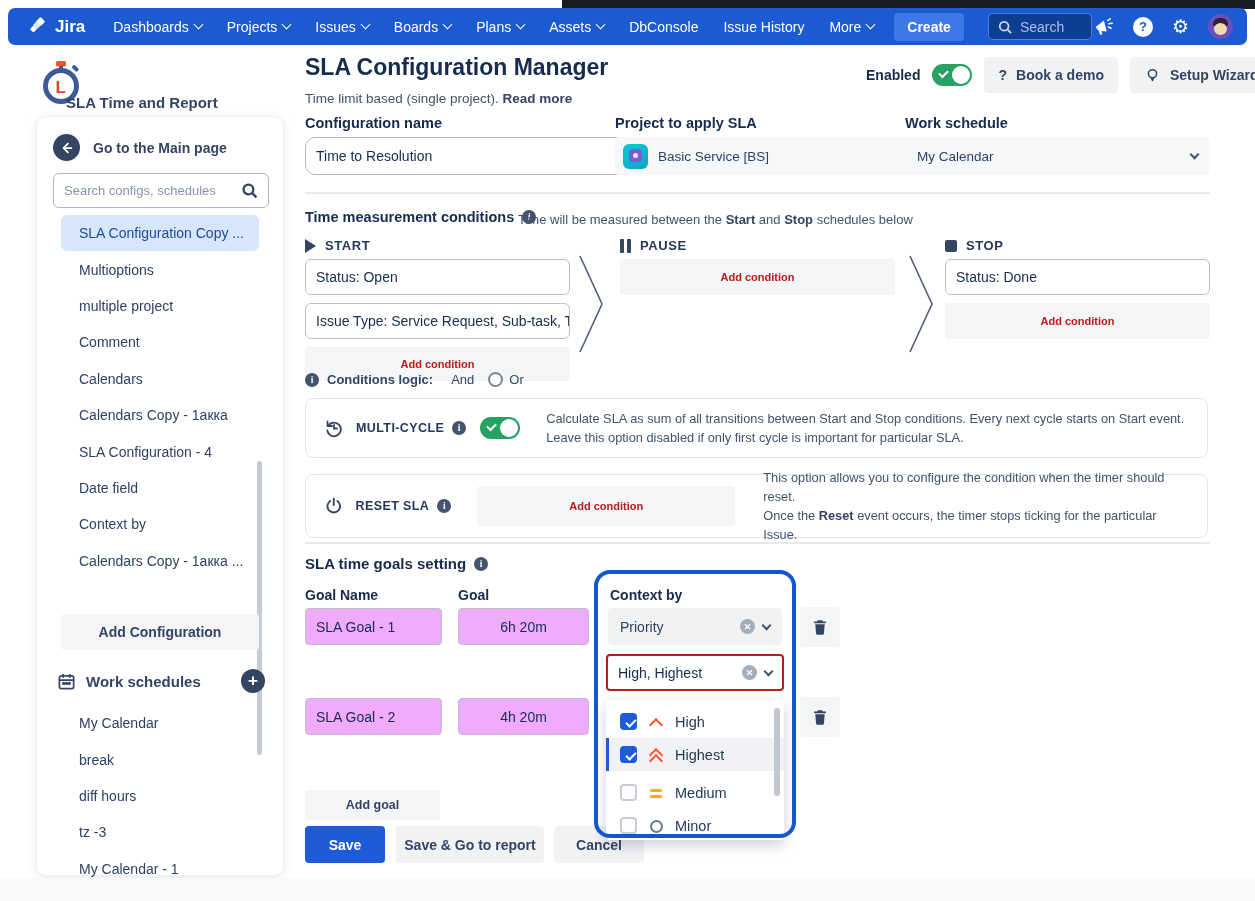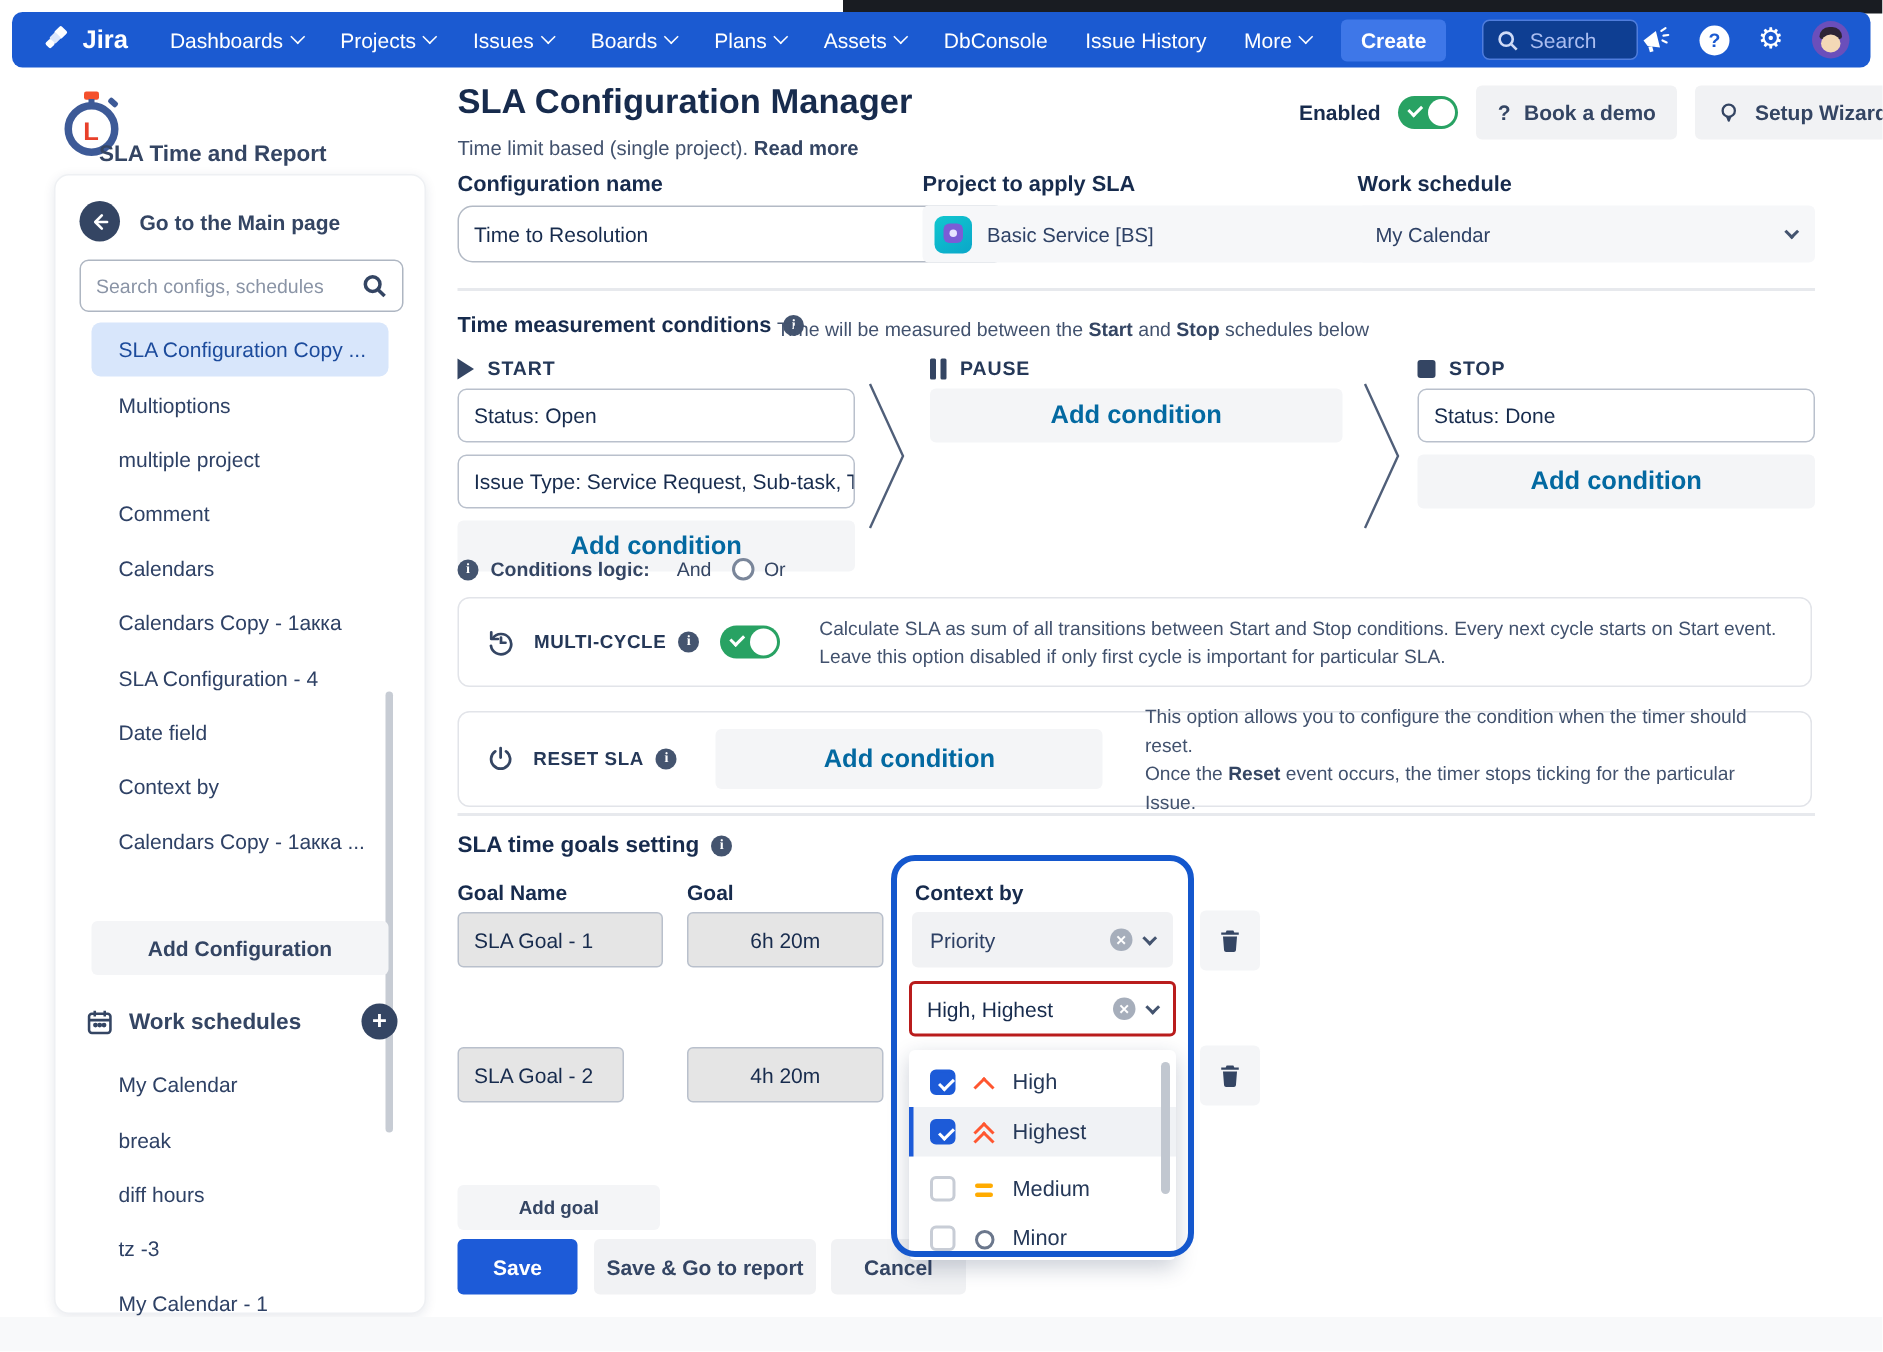--- a/index.html
+++ b/index.html
@@ -87,38 +87,38 @@
                display:inline-flex; align-items:center; justify-content:center; font-family:"Liberation Serif",serif; flex:none; }
   .tmc-hint { position:absolute; left:518px; top:212px; font-size:13px; color:#42526e; }
   .col-head { position:absolute; top:238px; display:flex; align-items:center; gap:9px; font-size:13px; font-weight:bold; letter-spacing:.6px; color:#253858; }
   .play-icon { width:0; height:0; border-left:11px solid #344563; border-top:7px solid transparent; border-bottom:7px solid transparent; }
   .pause-icon { display:flex; gap:3px; }
   .pause-icon i { width:4px; height:14px; background:#344563; border-radius:1px; }
   .stop-icon { width:12px; height:12px; background:#344563; border-radius:2px; }
   .cond-box { position:absolute; height:36px; background:#fff; border:1.5px solid #b9c0cc; border-radius:6px;
               display:flex; align-items:center; padding:0 10px; font-size:14px; color:#172b4d; white-space:nowrap; overflow:hidden; }
   .add-cond { position:absolute; height:36px; background:#f4f5f7; border-radius:4px; display:flex; align-items:center; justify-content:center;
-              font-size:17px; font-weight:bold; color:#0369a1; cursor:pointer; }
+              font-size:11px; font-weight:bold; color:#b91c1c; cursor:pointer; }
   .big-chev { position:absolute; top:252px; }
 
   .logic-row { position:absolute; left:305px; top:372px; display:flex; align-items:center; gap:8px; font-size:13px; color:#344563; }
   .logic-label { font-weight:bold; }
   .radio { width:15px; height:15px; border-radius:50%; border:2px solid #7a869a; background:#fff; flex:none; cursor:pointer; }
   .radio.sel { border:4.5px solid #1d5bd8; }
   .radio-opt { display:flex; align-items:center; gap:6px; }
 
   .opt-card { position:absolute; left:305px; width:903px; border:1.5px solid #e2e4e9; border-radius:8px; background:#fff;
               display:flex; align-items:center; padding:0 18px; }
   .opt-card .tag { font-size:12.5px; font-weight:bold; letter-spacing:.4px; color:#253858; margin:0 8px 0 12px; white-space:nowrap; }
   .opt-desc { font-size:12.8px; color:#42526e; line-height:1.5; }
 
   
   .goals-title { position:absolute; left:305px; top:555px; display:flex; align-items:center; gap:8px; font-size:15px; font-weight:bold; color:#172b4d; }
   .g-label { position:absolute; top:587px; font-size:14px; font-weight:bold; color:#172b4d; }
-  .g-input { position:absolute; height:37px; border:1.5px solid #b9c0cc; border-radius:4px; background:#e5e5e5; padding:0 10px;
+  .g-input { position:absolute; height:37px; border:1.5px solid #b9c0cc; border-radius:4px; background:#f0abfc; padding:0 10px;
              font-size:14px; color:#172b4d; font-family:inherit; outline:none; }
   .g-input.center { text-align:center; }
   .mini-sel { position:absolute; height:37px; background:#f1f2f4; border-radius:4px; display:flex; align-items:center; gap:8px;
               padding:0 12px; font-size:14px; color:#2e4165; cursor:pointer; }
   .clear-icon { width:15px; height:15px; border-radius:50%; background:#a6aebb; color:#fff; font-size:9px; font-weight:bold;
                 display:flex; align-items:center; justify-content:center; margin-left:auto; flex:none; cursor:pointer; }
   .mini-sel .chevdown { margin-left:0; }
   .filter-box { position:absolute; left:606px; top:654px; width:178px; height:37px; background:#fff; border:2px solid #b91c1c; border-radius:4px;
                 display:flex; align-items:center; gap:8px; padding:0 10px; font-size:14px; color:#172b4d; z-index:26; }
   .trash-tile { position:absolute; width:40px; height:40px; background:#f4f5f7; border-radius:4px; display:flex; align-items:center; justify-content:center; cursor:pointer; }
@@ -439,21 +439,21 @@
       <path d="M4.8 7 h10.4 l-.8 10.2 a1.5 1.5 0 0 1 -1.5 1.3 H7.1 a1.5 1.5 0 0 1 -1.5-1.3z"></path>
     </svg>
   </div>
 
   <div class="filter-box">
     <span>High, Highest</span>
     <span class="clear-icon">✕</span>
     <span class="chevdown"></span>
   </div>
 
-  <input class="g-input" style="left: 305px; top: 698px; width: 111px;" value="SLA Goal - 2">
+  <input class="g-input" style="left: 305px; top: 698px; width: 137px;" value="SLA Goal - 2">
   <input class="g-input center" style="left: 458px; top: 698px; width: 131px;" value="4h 20m">
   <div class="trash-tile" style="left:800px; top:697px">
     <svg width="18" height="18" viewBox="0 0 20 20" fill="#344563">
       <path d="M7.5 2.5 h5 l.7 1.5 h3.3 v1.8 H3.5 V4 h3.3z"></path>
       <path d="M4.8 7 h10.4 l-.8 10.2 a1.5 1.5 0 0 1 -1.5 1.3 H7.1 a1.5 1.5 0 0 1 -1.5-1.3z"></path>
     </svg>
   </div>
 
   <div class="drop-panel">
     <div>

